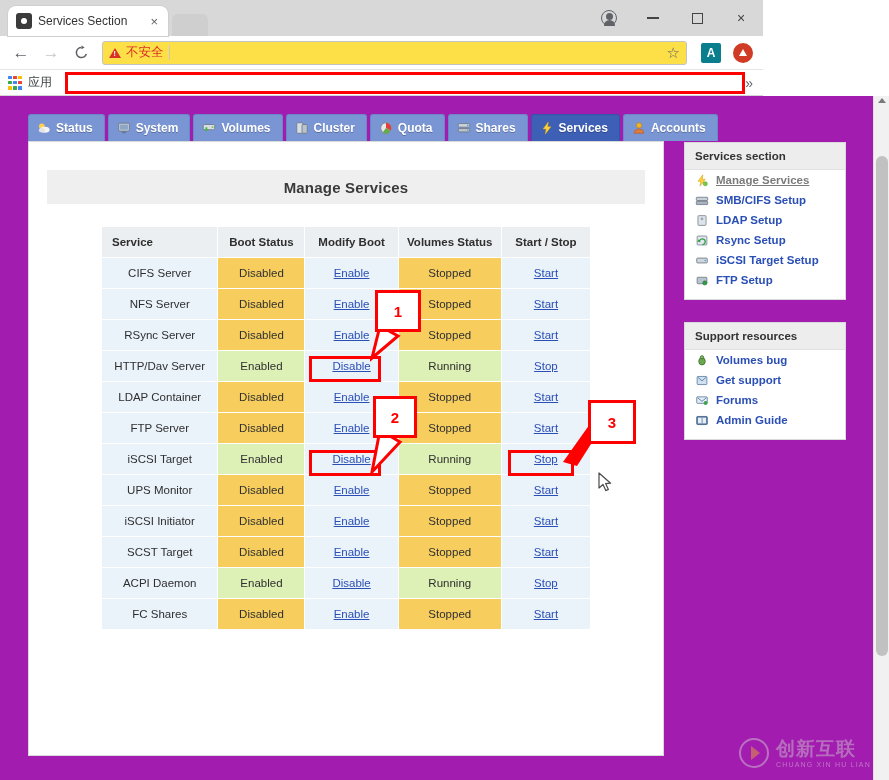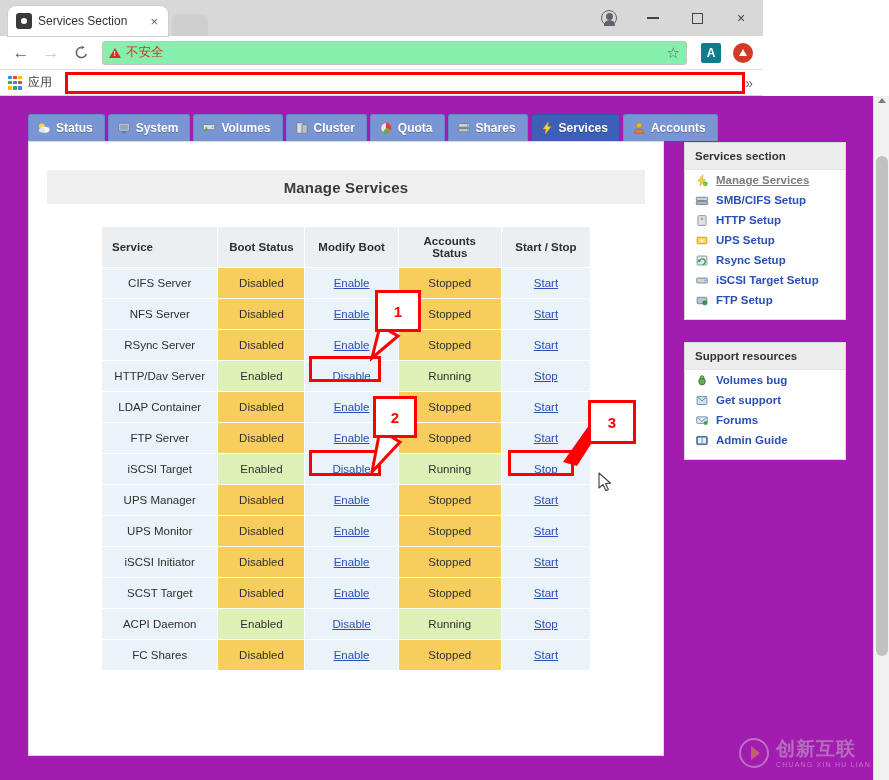--- a/index.html
+++ b/index.html
@@ -78,21 +78,21 @@
   }
   .navbtn {
     width: 26px; height: 26px; display: flex; align-items: center;
     justify-content: center; color: #5f6368; font-size: 17px; cursor: pointer;
   }
   .navbtn.disabled { color: #c6c6c6; }
 
   .omnibox {
     flex: 1; height: 24px; border: 1px solid #c3c3c3; border-radius: 3px;
     display: flex; align-items: center; padding: 0 6px; gap: 5px;
-    background: #86efac; margin: 0 4px; overflow: hidden;
+    background: #fde047; margin: 0 4px; overflow: hidden;
   }
   .warn-tri {
     width: 0; height: 0; border-left: 6px solid transparent;
     border-right: 6px solid transparent; border-bottom: 10px solid #d93025;
     position: relative; flex: none;
   }
   .warn-tri::after {
     content: "!"; position: absolute; left: -1.6px; top: 2px; font-size: 7px;
     color: #fff; font-weight: bold; font-family: "Liberation Sans", sans-serif;
   }
@@ -421,21 +421,21 @@
       <div class="page-title-bar">
         <span class="page-title">Manage Services</span>
       </div>
 
       <table class="services">
         <thead>
           <tr>
             <th class="col-service">Service</th>
             <th class="col-boot">Boot Status</th>
             <th class="col-modify">Modify Boot</th>
-            <th class="col-current">Accounts Status</th>
+            <th class="col-current">Volumes Status</th>
             <th class="col-ss">Start / Stop</th>
           </tr>
         </thead>
         <tbody>
             <tr>
               <td class="name">CIFS Server</td>
               <td class="disabled-cell">Disabled</td>
               <td class="plain"><a>Enable</a></td>
               <td class="disabled-cell">Stopped</td>
               <td class="plain"><a>Start</a></td>
@@ -476,27 +476,20 @@
               <td class="plain"><a>Start</a></td>
             </tr>
             <tr>
               <td class="name">iSCSI Target</td>
               <td class="enabled-cell">Enabled</td>
               <td class="plain"><a>Disable</a></td>
               <td class="enabled-cell">Running</td>
               <td class="plain"><a>Stop</a></td>
             </tr>
             <tr>
-              <td class="name">UPS Manager</td>
-              <td class="disabled-cell">Disabled</td>
-              <td class="plain"><a>Enable</a></td>
-              <td class="disabled-cell">Stopped</td>
-              <td class="plain"><a>Start</a></td>
-            </tr>
-            <tr>
               <td class="name">UPS Monitor</td>
               <td class="disabled-cell">Disabled</td>
               <td class="plain"><a>Enable</a></td>
               <td class="disabled-cell">Stopped</td>
               <td class="plain"><a>Start</a></td>
             </tr>
             <tr>
               <td class="name">iSCSI Initiator</td>
               <td class="disabled-cell">Disabled</td>
               <td class="plain"><a>Enable</a></td>
@@ -545,28 +538,21 @@
                 <rect x="1" y="4" width="14" height="4" rx=".8" fill="#c8d0d8" stroke="#6d7884"></rect>
                 <rect x="1" y="9" width="14" height="4" rx=".8" fill="#aab4bf" stroke="#6d7884"></rect>
               </svg>
               <span class="lbl">SMB/CIFS Setup</span>
             </div>
             <div class="side-link">
               <svg class="sico" viewBox="0 0 16 16">
                 <rect x="3" y="2" width="10" height="12" rx="1.2" fill="#dfe4e9" stroke="#76828e"></rect>
                 <circle cx="8" cy="6" r="1.6" fill="#9aa7b3"></circle>
               </svg>
-              <span class="lbl">HTTP Setup</span>
-            </div>
-            <div class="side-link">
-              <svg class="sico" viewBox="0 0 16 16">
-                <rect x="2" y="4" width="12" height="8" rx="1" fill="#ffd95e" stroke="#bb9000"></rect>
-                <path d="M8 5.5 L6 9 h2 l-0.6 2.5 L10 8 H8.2 Z" fill="#fff"></path>
-              </svg>
-              <span class="lbl">UPS Setup</span>
+              <span class="lbl">LDAP Setup</span>
             </div>
             <div class="side-link">
               <svg class="sico" viewBox="0 0 16 16">
                 <rect x="2" y="2.5" width="12" height="11" rx="1" fill="#e2e8ee" stroke="#76828e"></rect>
                 <path d="M5 10 a3.5 3.5 0 1 1 3.5 3" fill="none" stroke="#2f9e44" stroke-width="1.6"></path>
                 <path d="M4 6.5 l2 3 h-4 z" fill="#2f9e44"></path>
               </svg>
               <span class="lbl">Rsync Setup</span>
             </div>
             <div class="side-link">

